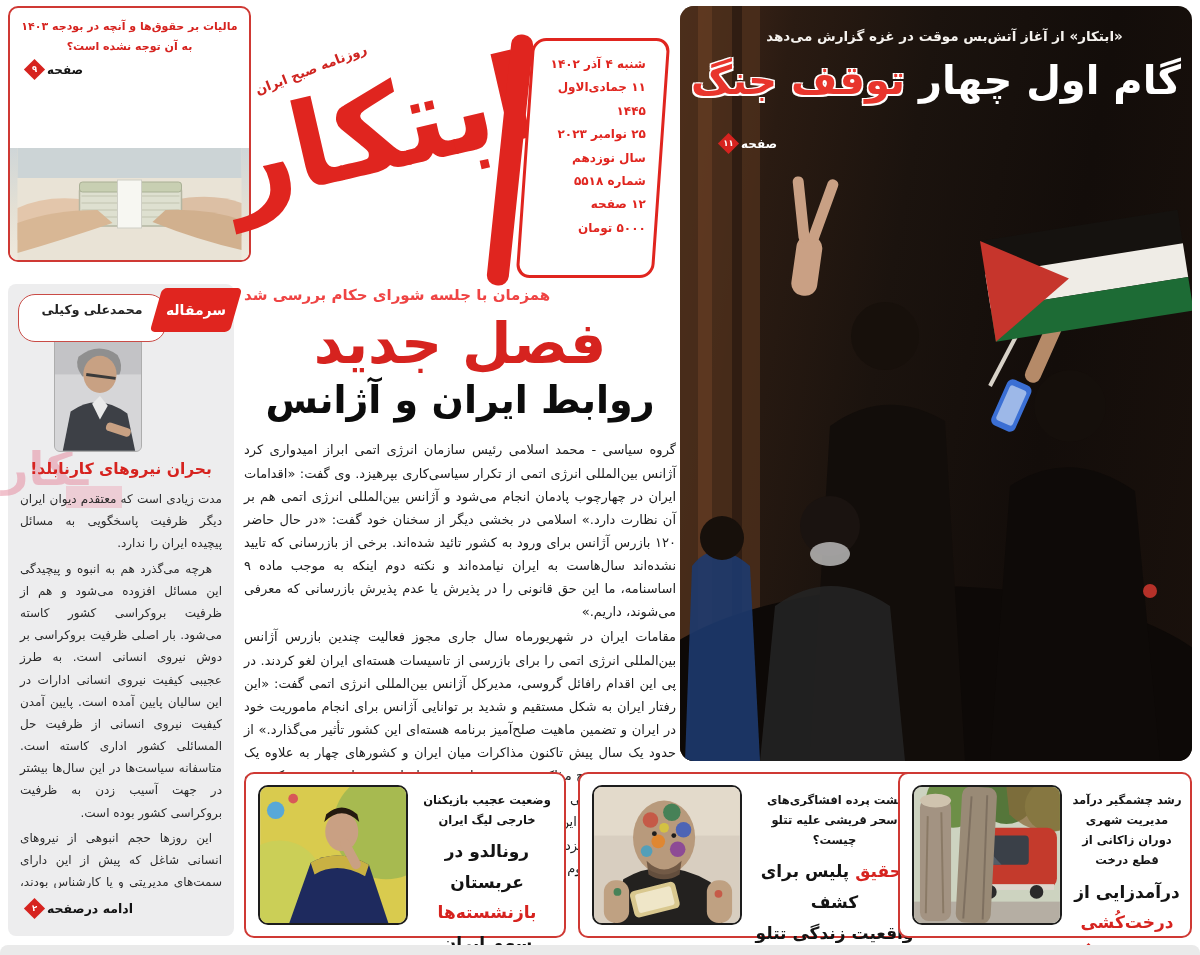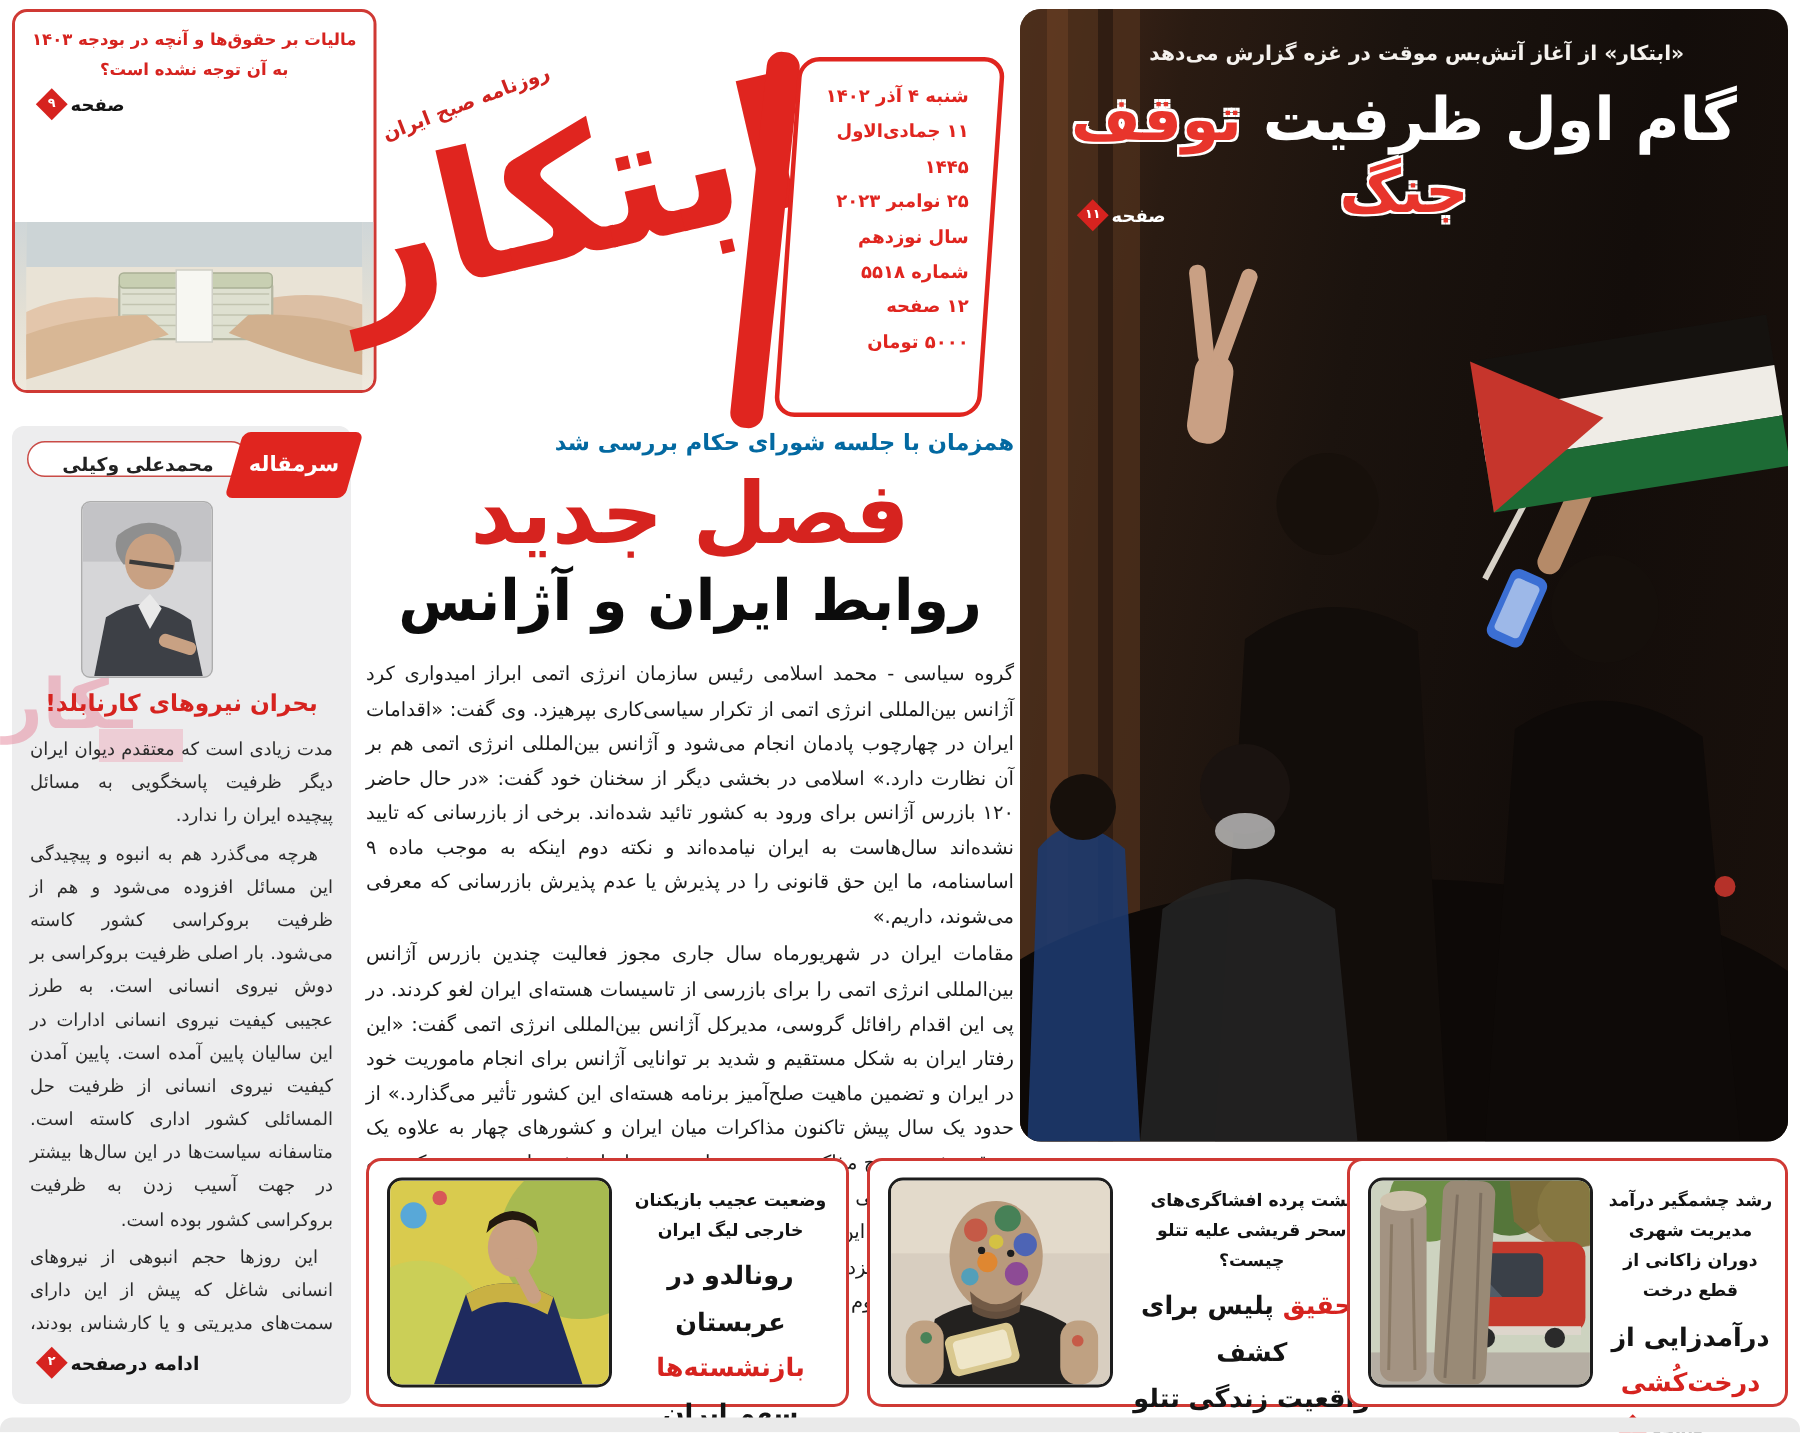--- a/index.html
+++ b/index.html
@@ -29,31 +29,31 @@
   
   .card-gaza { position:absolute; left:680px; top:6px; width:512px; height:755px; border-radius:14px; overflow:hidden; background:linear-gradient(100deg,#46291a 0%,#2a1b12 18%,#1b130e 40%,#130d0a 68%,#1a110c 100%); }
   .gaza-art { position:absolute; inset:0; }
   .gaza-kicker { position:relative; color:#f5f2ee; font-weight:bold; font-size:13.5px; text-align:center; margin-top:22px; z-index:3;padding-left:17px; }
   .gaza-headline { position:relative; text-align:center; font-weight:bold; font-size:40px; line-height:1.2; margin-top:12px; z-index:3; color:#ffffff; }
   .gaza-headline .red-outline { color:#e8352c; text-shadow:-1.5px -1.5px 0 #fff, 1.5px -1.5px 0 #fff, -1.5px 1.5px 0 #fff, 1.5px 1.5px 0 #fff; }
   .gaza-pageref { position:absolute; left:38px; top:130px; color:#fff; font-weight:bold; font-size:12px; z-index:3; }
 
   
   .lead { position:absolute; left:244px; top:286px; width:432px; height:480px; }
-  .lead-kicker { text-align:right; font-weight:bold; font-size:15px; color:#0369a1; }
+  .lead-kicker { text-align:left; font-weight:bold; font-size:15px; color:#ef4444; }
   .lead-h-red { text-align:center; color:#d6231f; font-weight:bold; font-size:57px; line-height:1.1; margin-top:8px; }
   .lead-h-black { text-align:center; color:#0c0c0c; font-weight:bold; font-size:38px; line-height:1.15; margin-top:4px; }
   .lead-body { margin-top:16px; font-size:13px; line-height:1.78; text-align:justify; color:#1c1c1c; }
   .lead-body p + p { margin-top:2px; }
 
   
   .editorial { position:absolute; left:8px; top:284px; width:226px; height:652px; background:#ededee; border-radius:8px; }
   .ed-tab { position:absolute; left:148px; top:4px; width:80px; height:44px; background:#e0251f; transform:skewX(-16deg); border-radius:5px; z-index:2; }
   .ed-tab span { display:block; transform:skewX(16deg); color:#fff; font-weight:bold; font-size:14px; text-align:center; line-height:44px; }
-  .ed-author { position:absolute; left:10px; top:10px; width:148px; height:24px; background:#fff; border:1.5px solid #c94b46; border-radius:17px; text-align:center; line-height:30px; font-weight:bold; font-size:12.5px; color:#222; z-index:1; }
+  .ed-author { position:absolute; left:10px; top:10px; width:148px; height:48px; background:#fff; border:1.5px solid #c94b46; border-radius:17px; text-align:center; line-height:30px; font-weight:bold; font-size:12.5px; color:#222; z-index:1; }
   .ed-photo { position:absolute; left:46px; top:50px; width:88px; height:118px; border:1px solid #adadad; border-radius:6px; overflow:hidden; background:linear-gradient(180deg,#dcdcde,#c9c9cc); }
   .ed-photo svg { width:100%; height:100%; display:block; }
   .ed-title { position:absolute; left:0; right:0; top:176px; text-align:center; color:#d6231f; font-weight:bold; font-size:15.5px; }
   .ed-text { position:absolute; left:0; right:0; top:204px; bottom:48px; padding:0 12px; font-size:12px; line-height:1.85; text-align:justify; color:#2c2c2c; overflow:hidden; }
   .ed-text p + p { margin-top:3px; text-indent:10px; }
   .ed-more { position:absolute; left:16px; bottom:20px; font-weight:bold; font-size:12.5px; color:#141414; }
   .ed-watermark { position:absolute; left:-6px; top:158px; color:#e68fa3; font-weight:bold; font-size:46px; opacity:.55; z-index:0; pointer-events:none; }
   .ed-watermark-block { position:absolute; left:58px; top:202px; width:56px; height:22px; background:#eeaebc; opacity:.5; z-index:0; }
 
   
@@ -151,21 +151,21 @@
         <rect x="134" y="170" width="11" height="68" rx="5" fill="#c9a084" transform="rotate(12 139 204)"></rect>
       </g>
 
       <g transform="rotate(24 330 400)">
         <rect x="318" y="374" width="26" height="50" rx="6" fill="#3b6fd4"></rect>
         <rect x="322" y="380" width="18" height="38" rx="3" fill="#9db8e8"></rect>
       </g>
       <circle cx="470" cy="585" r="7" fill="#c6352c" opacity="0.9"></circle>
     </svg>
     <div class="gaza-kicker">«ابتکار» از آغاز آتش‌بس موقت در غزه گزارش می‌دهد</div>
-    <div class="gaza-headline"><span>گام اول ظرفیت </span><span class="red-outline">توقف جنگ</span></div>
+    <div class="gaza-headline"><span>گام اول چهار </span><span class="red-outline">توقف جنگ</span></div>
     <div class="gaza-pageref">
       <span>صفحه</span><span class="diamond"><span>۱۱</span></span>
     </div>
   </section>
 
   <section class="lead">
     <div class="lead-kicker">همزمان با جلسه شورای حکام بررسی شد</div>
     <div class="lead-h-red">فصل جدید</div>
     <div class="lead-h-black">روابط ایران و آژانس</div>
     <div class="lead-body">

